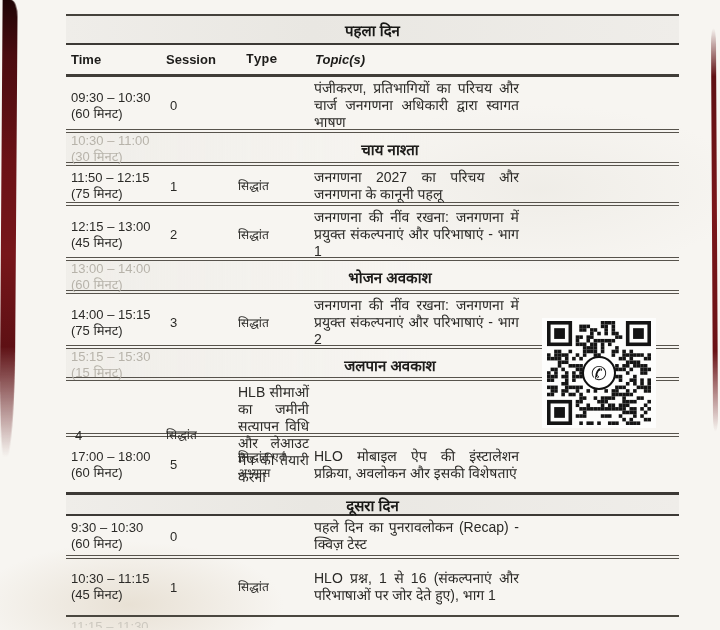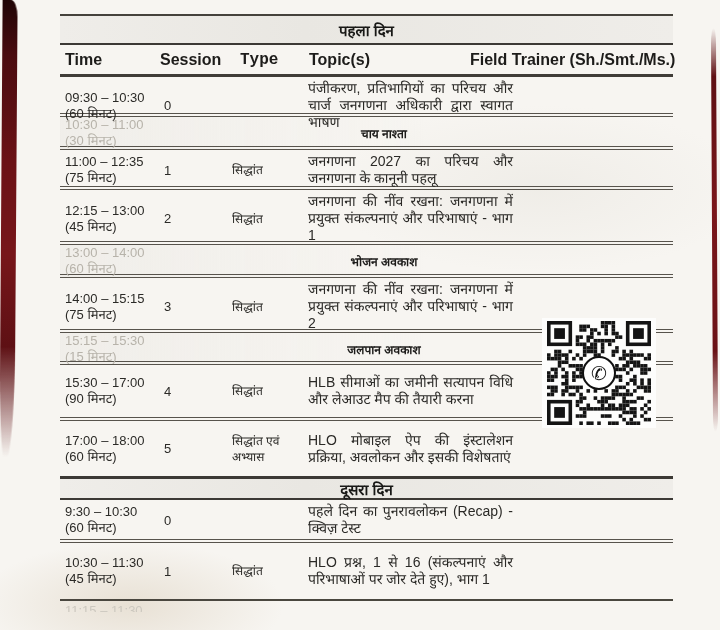--- a/index.html
+++ b/index.html
@@ -28,54 +28,54 @@
   .edge-right {
     position:absolute; left:712px; top:28px; width:5px; height:404px;
     background: linear-gradient(180deg, rgba(90,14,17,0) 0%, #5f1013 12%, #7a161a 45%, #6a1216 80%, rgba(106,18,22,0) 100%);
     border-radius: 50% / 4%;
     transform: rotate(-.3deg);
     filter: blur(.3px);
   }
 
   
   .doc {
-    position:absolute; left:60px; top:14px; width:613px;
+    position:absolute; left:66px; top:14px; width:613px;
     border-top: 2px solid #45423c;
   }
   .band {
     display:flex; align-items:center; justify-content:center;
     background: linear-gradient(90deg, #efede9, #e9e7e2 40%, #efede9);
     font-weight: bold; font-size: 15px; color:#181816;
   }
   .band-1 { height: 29px; border-bottom: 2.5px solid #3c3935; }
   .band-2 { height: 24px; border-top: 3px solid #3c3935; border-bottom: 2.5px solid #3c3935; align-items: center; }
 
   .row {
     display: grid;
     grid-template-columns: 95px 72px 76px 210px 1fr;
     align-items: center;
   }
   .sep-thick  { border-bottom: 3px solid #403d38; }
   .sep-double { border-bottom: 4px double #57534c; }
   .sep-thin   { border-bottom: 2px solid #4a473f; }
 
-  .header-row { height: 32px; font-weight: bold; font-size: 16px; color:#1d1c1a; }
+  .header-row { height: 32px; font-weight: bold; font-size: 13px; color:#1d1c1a; }
   .c { padding-left: 5px; }
   .c.type { padding-left: 13px; font-family: Liberation Mono, monospace; }
-  .c.topic { padding-left: 6px; padding-right: 8px; }
+  .c.topic { padding-left: 6px; padding-right: 8px; font-style: italic; }
   .c.trainer-h { white-space: nowrap; transform: translateX(-48px); }
 
   .time-cell { font-size: 13px; line-height: 16px; color:#2b2a27; }
   .session-cell { font-size: 13px; padding-left: 9px; }
   .type-cell { font-size: 12px; line-height: 16px; }
   .topic-cell { font-size: 14px; line-height: 17px; text-align: justify; padding-top:3px; padding-bottom:3px; }
 
   .break-row .break-label {
     grid-column: 2 / 6;
-    text-align: center; font-weight: bold; font-size: 12px; color:#1d1c1a;
+    text-align: center; font-weight: bold; font-size: 15px; color:#1d1c1a;
     transform: translateX(-30px);
   }
   .faded { color: #b7b3aa; }
   .break-row { background: linear-gradient(90deg, rgba(233,231,226,.5), rgba(233,231,226,0) 60%); }
 
   .partial-row { height: 11px; overflow: hidden; align-items: start; }
   .partial-row .time-cell { color:#ccc8bf; padding-top: 2px; }
 
   
   .qr {
@@ -101,45 +101,44 @@
 
   <div class="band band-1">
     <span>पहला दिन</span>
   </div>
 
   <div class="row header-row sep-thick">
     <div class="c">Time</div>
     <div class="c">Session</div>
     <div class="c type">Type</div>
     <div class="c topic">Topic(s)</div>
-    <div class="c trainer-h">Field Trainer (Sh./Smt./Ms.)</div>
-  </div>
-
-  <div class="row sep-double" style="height:40px">
+  </div>
+
+  <div class="row sep-double" style="height:56px">
     <div class="c time-cell">
       <div>09:30  –  10:30</div>
       <div>(60 मिनट)</div>
     </div>
     <div class="c session-cell">0</div>
     <div class="c type-cell"></div>
     <div class="c topic-cell">पंजीकरण, प्रतिभागियों का परिचय और चार्ज जनगणना अधिकारी द्वारा स्वागत भाषण</div>
     <div class="c"></div>
   </div>
 
   <div class="row break-row sep-double" style="height:33px">
     <div class="c time-cell faded">
       <div>10:30  –  11:00</div>
       <div>(30 मिनट)</div>
     </div>
     <div class="break-label">चाय नाश्ता</div>
   </div>
 
   <div class="row sep-double" style="height:40px">
     <div class="c time-cell">
-      <div>11:00  –  12:35</div>
+      <div>11:50  –  12:15</div>
       <div>(75 मिनट)</div>
     </div>
     <div class="c session-cell">1</div>
     <div class="c type-cell">सिद्धांत</div>
     <div class="c topic-cell">जनगणना 2027 का परिचय और जनगणना के कानूनी पहलू</div>
     <div class="c"></div>
   </div>
 
   <div class="row sep-double" style="height:55px">
     <div class="c time-cell">
@@ -173,24 +172,20 @@
 
   <div class="row break-row sep-double" style="height:32px">
     <div class="c time-cell faded">
       <div>15:15  –  15:30</div>
       <div>(15 मिनट)</div>
     </div>
     <div class="break-label">जलपान अवकाश</div>
   </div>
 
   <div class="row sep-double" style="height:56px">
-    <div class="c time-cell">
-      <div>15:30  –  17:00</div>
-      <div>(90 मिनट)</div>
-    </div>
     <div class="c session-cell">4</div>
     <div class="c type-cell">सिद्धांत</div>
     <div class="c topic-cell">HLB सीमाओं का जमीनी सत्यापन विधि और लेआउट मैप की तैयारी करना</div>
     <div class="c"></div>
   </div>
 
   <div class="row" style="height:55px">
     <div class="c time-cell">
       <div>17:00  –  18:00</div>
       <div>(60 मिनट)</div>
@@ -211,21 +206,21 @@
       <div>(60 मिनट)</div>
     </div>
     <div class="c session-cell">0</div>
     <div class="c type-cell"></div>
     <div class="c topic-cell">पहले दिन का पुनरावलोकन (Recap) - क्विज़ टेस्ट</div>
     <div class="c"></div>
   </div>
 
   <div class="row sep-thin" style="height:58px">
     <div class="c time-cell">
-      <div>10:30  –  11:30</div>
+      <div>10:30  –  11:15</div>
       <div>(45 मिनट)</div>
     </div>
     <div class="c session-cell">1</div>
     <div class="c type-cell">सिद्धांत</div>
     <div class="c topic-cell">HLO प्रश्न, 1 से 16 (संकल्पनाएं और परिभाषाओं पर जोर देते हुए), भाग 1</div>
     <div class="c"></div>
   </div>
 
   <div class="row partial-row">
     <div class="c time-cell">11:15  –  11:30</div>

